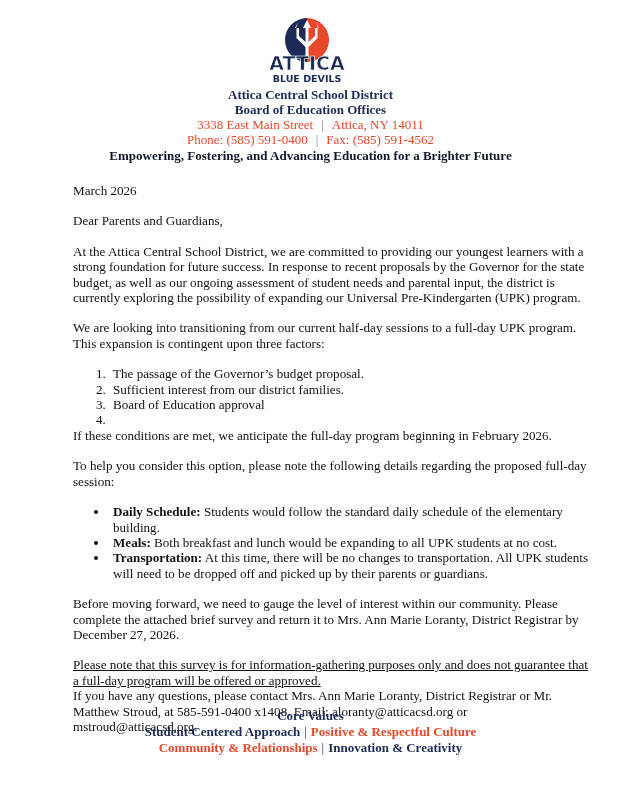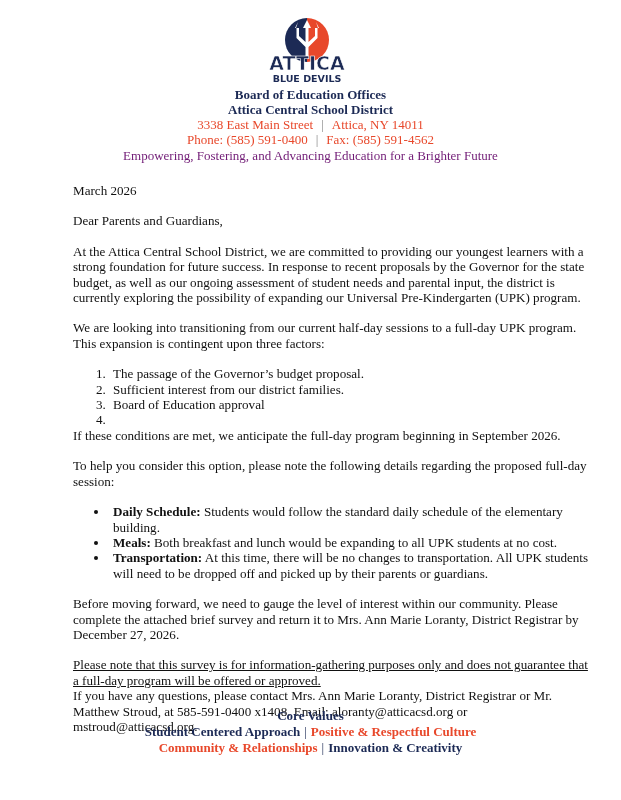--- a/index.html
+++ b/index.html
@@ -2,21 +2,21 @@
 <html><head>
   <meta charset="utf-8">
   <style>
     html, body { margin: 0; padding: 0; background: #ffffff; }
     body { width: 621px; height: 800px; overflow: hidden; position: relative;
       font-family: "Liberation Serif", "DejaVu Serif", serif; color: #111; }
     .logo { position: absolute; left: 259px; top: 14px; width: 96px; height: 72px; }
     .header { position: absolute; left: 0; top: 87px; width: 621px; text-align: center; line-height: 15px; }
     .header .name { font-weight: bold; color: #1c2a55; font-size: 13px; }
     .header .addr { color: #e8482b; font-size: 13px; }
-    .header .tag { font-weight: normal; color: #701a75; font-size: 13px; margin-top: 1px; }
+    .header .tag { font-weight: bold; color: #0f172a; font-size: 13px; margin-top: 1px; }
     .sep { padding: 0 8px; color: #888; }
     .content { position: absolute; left: 73px; top: 183px; width: 520px; font-size: 13.1px; line-height: 15.4px; }
     .content p { margin: 0 0 15px 0; }
     ol { margin: 13px 0 0 0; padding-left: 36px; }
     ol li { padding-left: 4px; }
     ul { margin: 0 0 15px 0; padding-left: 36px; list-style: disc; }
     ul li { padding-left: 4px; }
     .after-list { margin-top: 0 !important; }
     .notice { font-weight: normal; text-decoration: underline; margin-bottom: 0 !important; }
     .footer { position: absolute; left: 0; top: 708px; width: 621px; text-align: center; font-weight: bold; font-size: 13px; line-height: 16px; }
@@ -38,43 +38,43 @@
       <rect x="20" y="0" width="28" height="52" fill="#1c2a55"></rect>
       <rect x="48" y="0" width="30" height="52" fill="#e8482b"></rect>
     </g>
     <path d="M48 6 L44 14 L46.5 14 L46.5 28 L40 22 L40 14 L37 14 L39 8 L36 14 L37.5 14 L37.5 24 L46.5 33 L46.5 44 L49.5 44 L49.5 33 L58.5 24 L58.5 14 L60 14 L57 8 L59 14 L56 14 L56 22 L49.5 28 L49.5 14 L52 14 Z" fill="#fff"></path>
     <text x="48" y="56" text-anchor="middle" font-family="'DejaVu Sans', sans-serif" font-weight="bold" font-size="19" fill="#1c2a55" stroke="#fff" stroke-width="0.6">ATTICA</text>
     <text x="48" y="68" text-anchor="middle" font-family="'DejaVu Sans', sans-serif" font-weight="bold" font-size="9.5" fill="#1c2a55">BLUE DEVILS</text>
   </svg>
 </div>
 
 <div class="header">
+  <div class="name">Attica Central School District</div>
   <div class="name">Board of Education Offices</div>
-  <div class="name">Attica Central School District</div>
   <div class="addr">
     <span>3338 East Main Street</span><span class="sep">|</span><span>Attica, NY 14011</span>
   </div>
   <div class="addr">
     <span>Phone: (585) 591-0400</span><span class="sep">|</span><span>Fax: (585) 591-4562</span>
   </div>
   <div class="tag">Empowering, Fostering, and Advancing Education for a Brighter Future</div>
 </div>
 
 <div class="content">
   <p>March 2026</p>
   <p>Dear Parents and Guardians,</p>
   <p>At the Attica Central School District, we are committed to providing our youngest learners with a strong foundation for future success. In response to recent proposals by the Governor for the state budget, as well as our ongoing assessment of student needs and parental input, the district is currently exploring the possibility of expanding our Universal Pre-Kindergarten (UPK) program.</p>
   <p>We are looking into transitioning from our current half-day sessions to a full-day UPK program. This expansion is contingent upon three factors:</p>
   <ol>
     <li>The passage of the Governor’s budget proposal.</li>
     <li>Sufficient interest from our district families.</li>
     <li>Board of Education approval</li>
     <li>&nbsp;</li>
   </ol>
-  <p class="after-list">If these conditions are met, we anticipate the full-day program beginning in September 2026.</p>
+  <p class="after-list">If these conditions are met, we anticipate the full-day program beginning in February 2026.</p>
   <p>To help you consider this option, please note the following details regarding the proposed full-day session:</p>
   <ul>
     <li><b>Daily Schedule:</b><span> Students would follow the standard daily schedule of the elementary building.</span></li>
     <li><b>Meals:</b><span> Both breakfast and lunch would be expanding to all UPK students at no cost.</span></li>
     <li><b>Transportation:</b><span> At this time, there will be no changes to transportation. All UPK students will need to be dropped off and picked up by their parents or guardians.</span></li>
   </ul>
   <p>Before moving forward, we need to gauge the level of interest within our community. Please complete the attached brief survey and return it to Mrs. Ann Marie Loranty, District Registrar by December 27, 2026.</p>
   <p class="notice">Please note that this survey is for information-gathering purposes only and does not guarantee that a full-day program will be offered or approved.</p>
   <p>If you have any questions, please contact Mrs. Ann Marie Loranty, District Registrar or Mr. Matthew Stroud, at 585-591-0400 x1408. Email: aloranty@atticacsd.org or mstroud@atticacsd.org.</p>
 </div>

